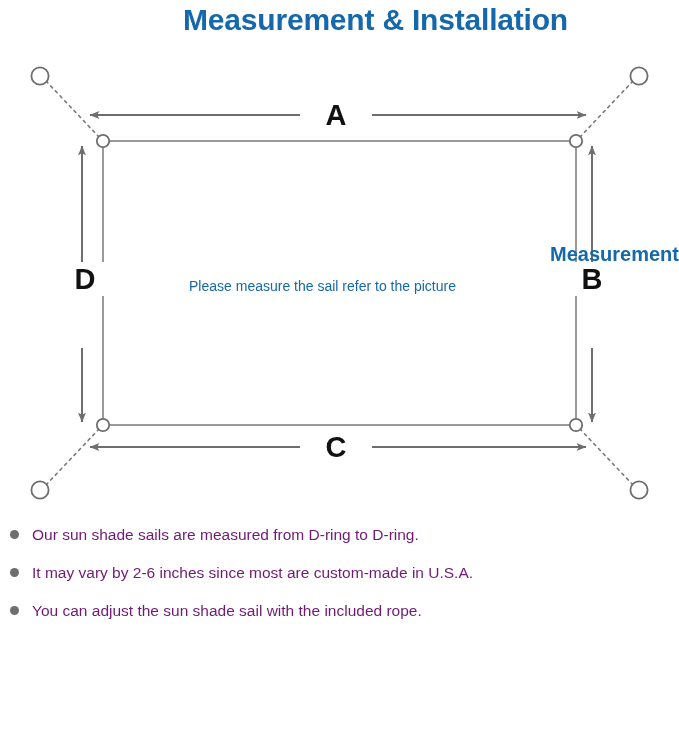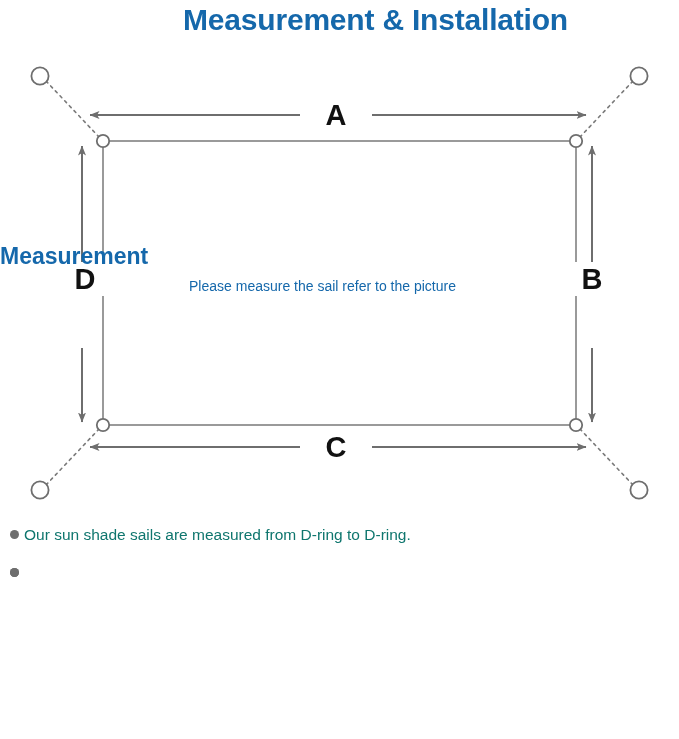--- a/index.html
+++ b/index.html
@@ -49,22 +49,22 @@
   .diagram svg {
     display: block;
   }
 
   
   .center-title {
     position: absolute;
     left: 0;
     top: 243px;
     width: 679px;
-    text-align: left;
-    font-size: 23px;
+    text-align: right;
+    font-size: 20px;
     font-weight: bold;
     color: #1568ab;
     white-space: nowrap;
   }
   .center-sub {
     position: absolute;
     left: 0;
     top: 278px;
     width: 645px;
     text-align: center;
@@ -92,26 +92,26 @@
 
   
   .notes {
     position: absolute;
     left: 0;
     top: 524px;
     width: 679px;
   }
   .note-item {
     position: relative;
-    padding-left: 24px;
+    padding-left: 32px;
     padding-right: 8px;
     margin-bottom: 17px;
     font-size: 15.5px;
     line-height: 21px;
-    color: #0f766e;
+    color: #701a75;
   }
   .note-item:last-child { margin-bottom: 0; }
   .note-bullet {
     position: absolute;
     left: 10px;
     top: 6px;
     width: 9px;
     height: 9px;
     border-radius: 50%;
     background: #6e6e6e;
@@ -180,19 +180,21 @@
   <div class="center-title">Measurement</div>
   <div class="center-sub">Please measure the sail refer to the picture</div>
 
   <div class="notes">
     <div class="note-item">
       <span class="note-bullet"></span>
       <span>Our sun shade sails are measured from D-ring to D-ring.</span>
     </div>
     <div class="note-item">
       <span class="note-bullet"></span>
+      <span>It may vary by 2-6 inches since most are custom-made in U.S.A.</span>
     </div>
     <div class="note-item">
       <span class="note-bullet"></span>
+      <span>You can adjust the sun shade sail with the included rope.</span>
     </div>
   </div>
 
 </div>
 
 </body></html>

